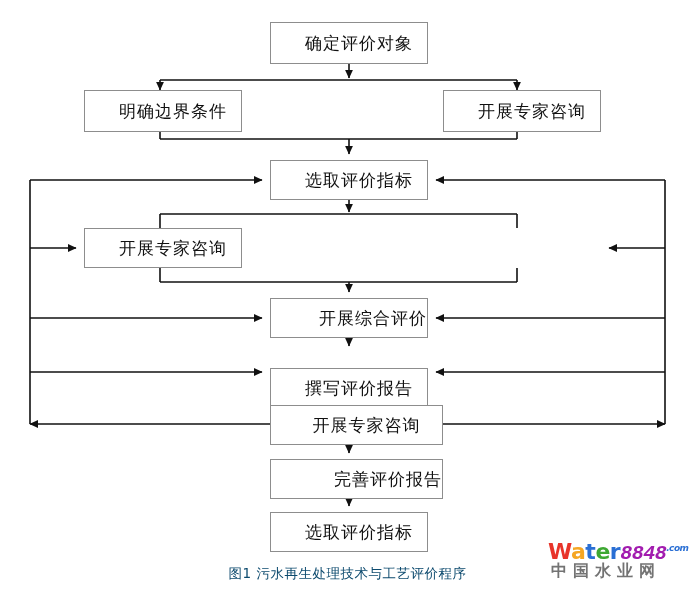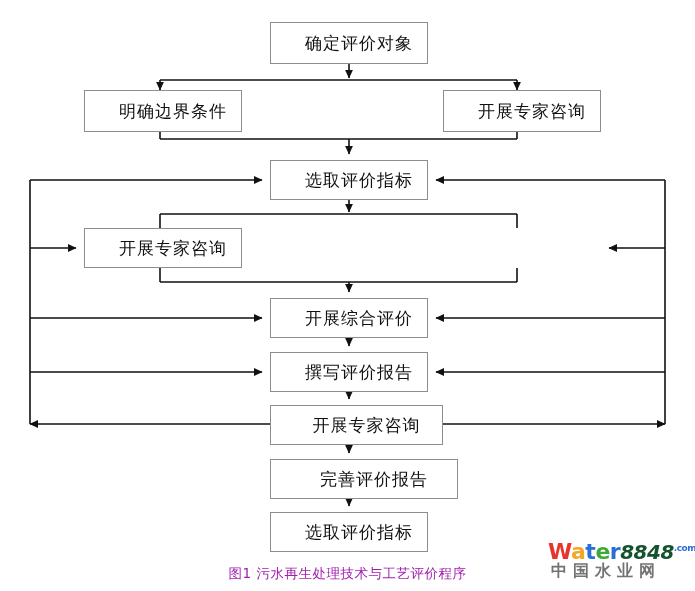--- a/index.html
+++ b/index.html
@@ -6,28 +6,28 @@
   body{width:695px;height:591px;overflow:hidden;
        font-family:"DejaVu Sans","Liberation Sans",sans-serif;}
   #stage{position:relative;width:695px;height:591px;background:#fff;}
   svg.flow{position:absolute;left:0;top:0;width:695px;height:591px;}
   .node{position:absolute;box-sizing:border-box;border:1.4px solid #8d8d8d;
         background:#ffffff;display:flex;align-items:center;justify-content:center;padding-left:20px;}
   .node span{font-family:"DejaVu Sans","Liberation Sans",sans-serif;
              font-size:17px;color:#111;letter-spacing:1px;white-space:nowrap;
              line-height:1;}
   #caption{position:absolute;left:0;top:563px;width:695px;text-align:center;}
-  #caption span{font-size:13.5px;color:#a21caf;letter-spacing:.5px;
+  #caption span{font-size:13.5px;color:#0c4a6e;letter-spacing:.5px;
                 font-family:"DejaVu Sans","Liberation Sans",sans-serif;}
   #watermark{position:absolute;left:548px;top:536px;width:142px;height:50px;}
   #wm-top{position:absolute;left:0;top:0;height:24px;white-space:nowrap;
           font-weight:bold;font-size:22px;line-height:24px;letter-spacing:-.5px;}
   #wm-top i{font-style:normal;}
-  #wm-8848{font-style:italic;font-weight:bold;font-size:20px;color:#14532d;}
-  #wm-com{font-size:9px;font-weight:bold;color:#2a6fd4;vertical-align:super;}
+  #wm-8848{font-style:italic;font-weight:bold;font-size:20px;color:#a21caf;font-family:Liberation Mono, monospace;}
+  #wm-com{font-size:9px;font-weight:bold;color:#2a6fd4;vertical-align:super;font-style:italic;}
   #wm-bot{position:absolute;left:3px;top:25px;font-size:16px;font-weight:bold;
           color:#737373;letter-spacing:6px;white-space:nowrap;}
 </style>
 </head>
 <body>
 
 <div id="stage">
 
   <svg class="flow" viewBox="0 0 695 591">
     <defs>
@@ -92,30 +92,30 @@
   </div>
   <div class="node" style="left:443px;top:90px;width:158px;height:42px;">
     <span>开展专家咨询</span>
   </div>
   <div class="node" style="left:270px;top:160px;width:158px;height:40px;">
     <span>选取评价指标</span>
   </div>
   <div class="node" style="left:84px;top:228px;width:158px;height:40px;">
     <span>开展专家咨询</span>
   </div>
-  <div class="node" style="left:270px;top:298px;width:158px;height:40px;">
+  <div class="node" style="left:270px;top:298px;width:158px;height:40px;justify-content:flex-end;">
     <span>开展综合评价</span>
   </div>
-  <div class="node" style="left:270px;top:352px;width:158px;height:40px;">
+  <div class="node" style="left:270px;top:368px;width:158px;height:40px;">
     <span>撰写评价报告</span>
   </div>
   <div class="node" style="left:270px;top:405px;width:173px;height:40px;">
     <span>开展专家咨询</span>
   </div>
-  <div class="node" style="left:270px;top:459px;width:188px;height:40px;">
+  <div class="node" style="left:270px;top:459px;width:173px;height:40px;justify-content:flex-end;">
     <span>完善评价报告</span>
   </div>
   <div class="node" style="left:270px;top:512px;width:158px;height:40px;">
     <span>选取评价指标</span>
   </div>
 
   <div id="caption">
     <span>图1 污水再生处理技术与工艺评价程序</span>
   </div>
 

